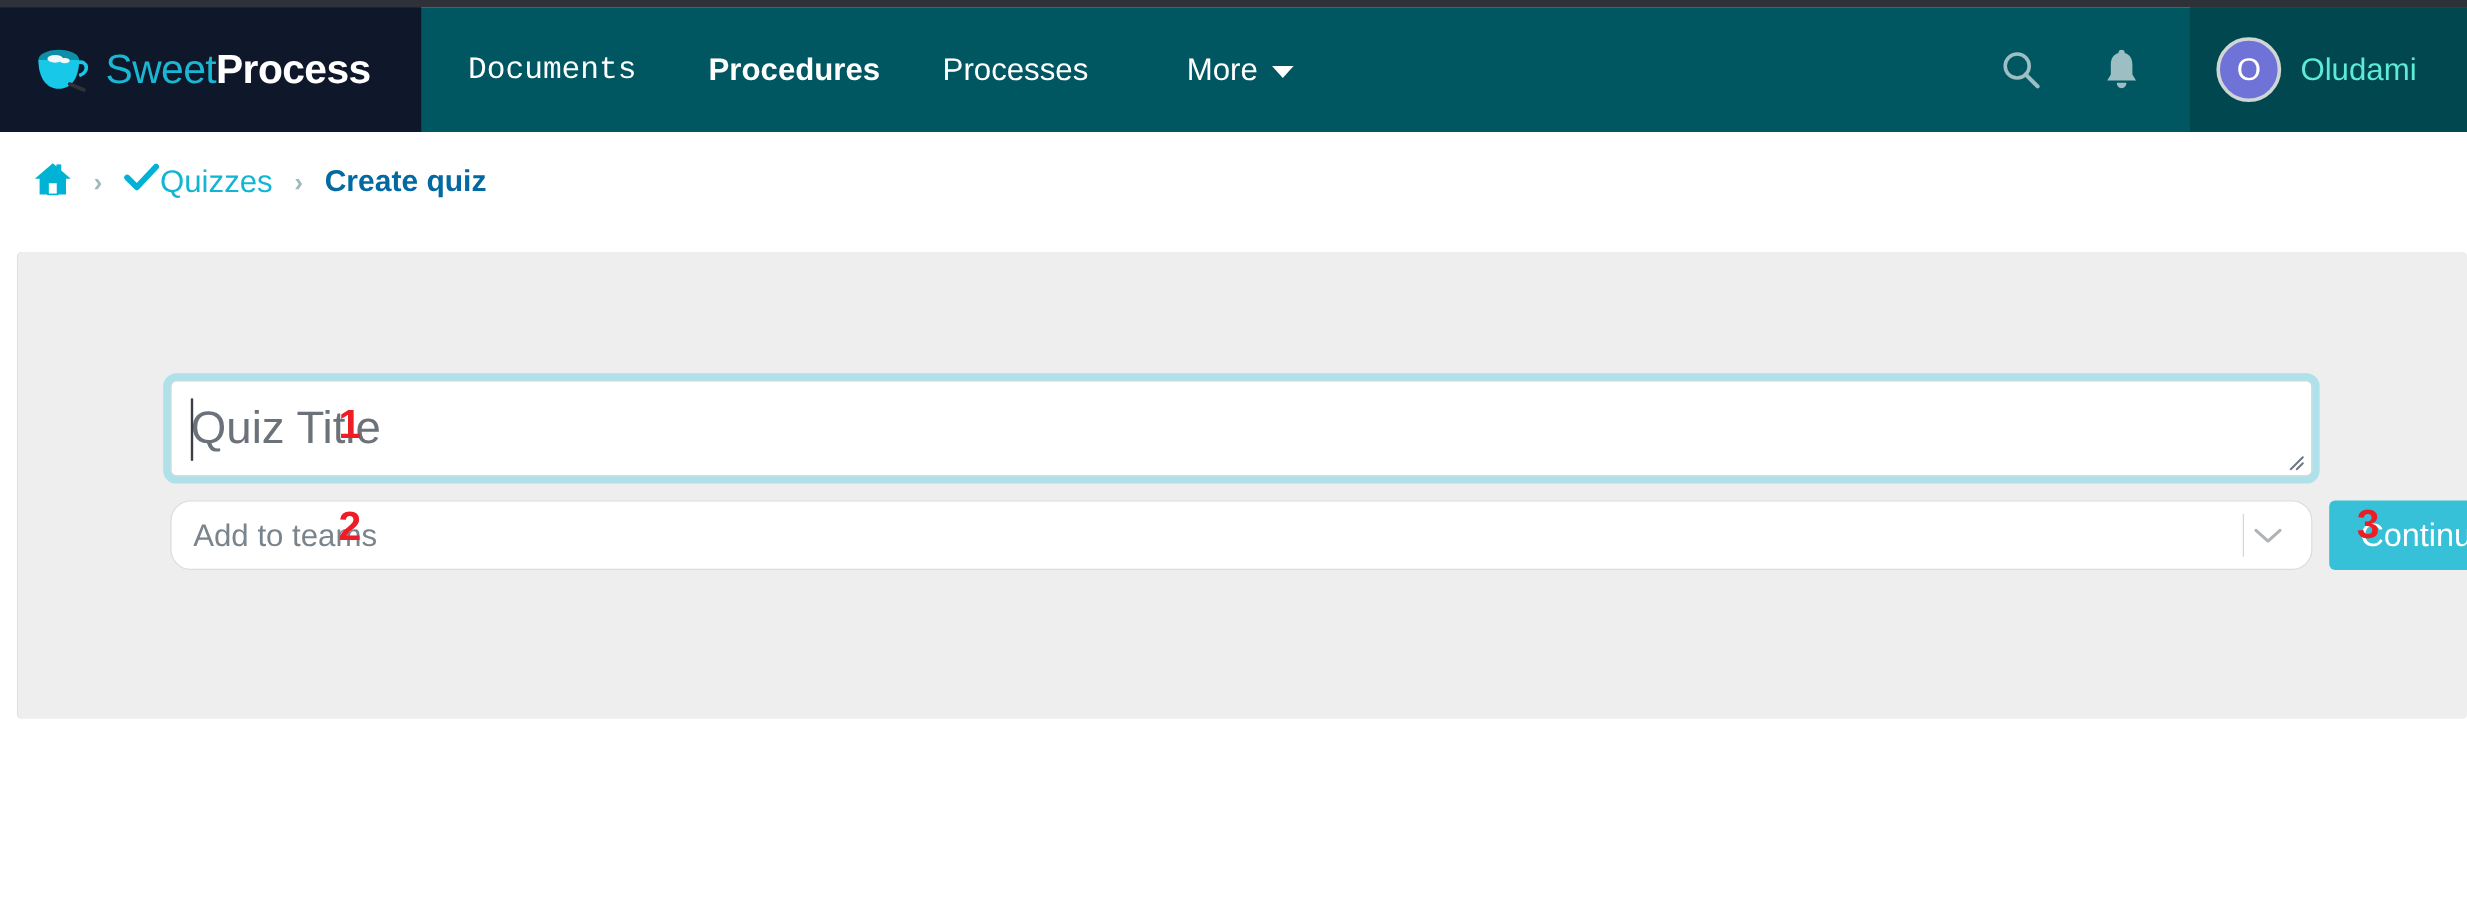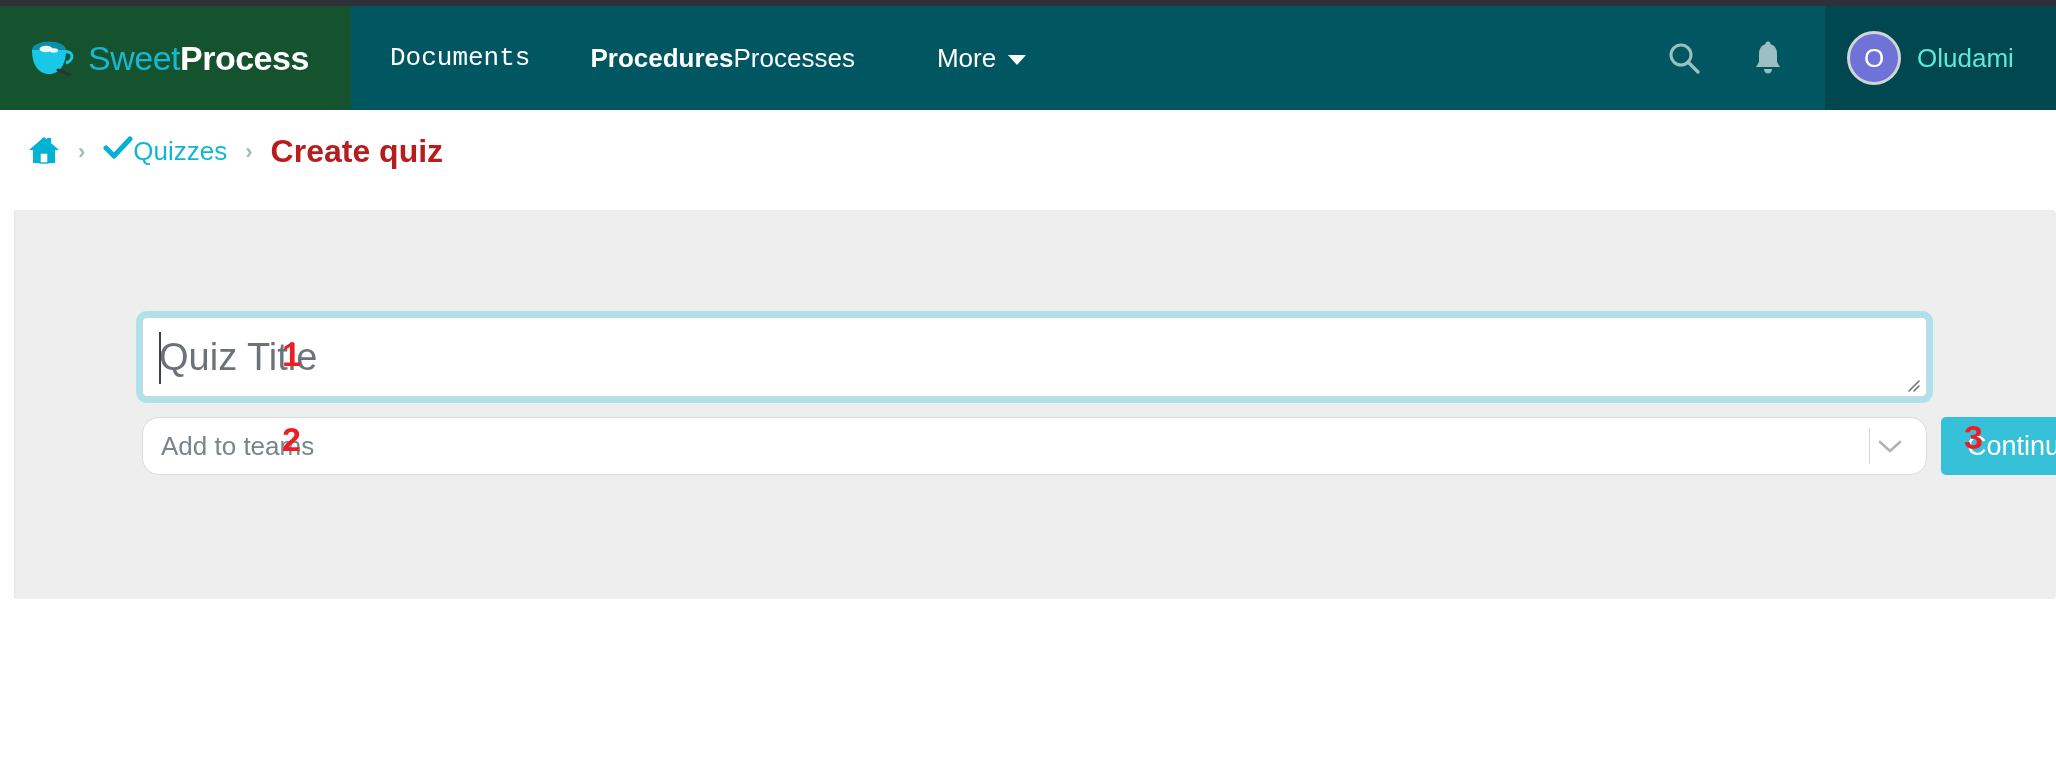--- a/index.html
+++ b/index.html
@@ -30,21 +30,21 @@
     top: 6px; left: 0;
     width: 2056px;
     height: 104px;
     background: #015761;
     display: flex;
     align-items: stretch;
   }
   .brand-panel {
     width: 351px;
     height: 104px;
-    background: #14532d;
+    background: #0f172a;
     display: flex;
     align-items: center;
     padding-left: 30px;
     box-sizing: border-box;
     flex: none;
   }
   .brand-logo {
     display: flex;
     align-items: center;
     gap: 12px;
@@ -68,21 +68,21 @@
     font-size: 26px;
     text-decoration: none;
     padding: 0 0;
     white-space: nowrap;
     display: flex;
     align-items: center;
     height: 104px;
   }
   .nav-link.documents  { margin-left: 39px; font-family: Liberation Mono, monospace; }
   .nav-link.procedures { margin-left: 60px; font-weight: bold; }
-  .nav-link.processes  { }
+  .nav-link.processes  { margin-left: 52px; }
   .nav-link.tasks      { margin-left: 66px; }
   .nav-link.more       { margin-left: 82px; gap: 12px; }
 
   .chev-down {
     width: 0; height: 0;
     border-left: 9px solid transparent;
     border-right: 9px solid transparent;
     border-top: 10px solid #ffffff;
     display: inline-block;
     position: relative;
@@ -157,22 +157,22 @@
     font-weight: 700;
     padding: 0 4px;
   }
   .crumb-link {
     color: #13b5d4;
     font-size: 26px;
     text-decoration: none;
     white-space: nowrap;
   }
   .crumb-current {
-    color: #b91c1c;
-    font-size: 32px;
+    color: #0369a1;
+    font-size: 25px;
     font-weight: 700;
     white-space: nowrap;
   }
   .crumb-check {
     display: flex;
     align-items: center;
   }
 
   
   .content-panel {

